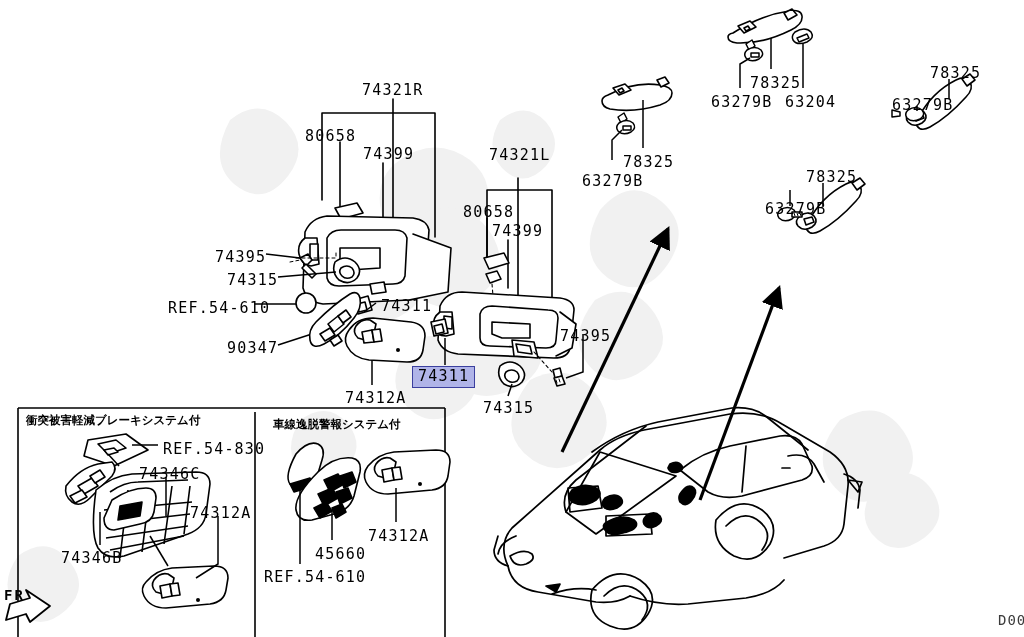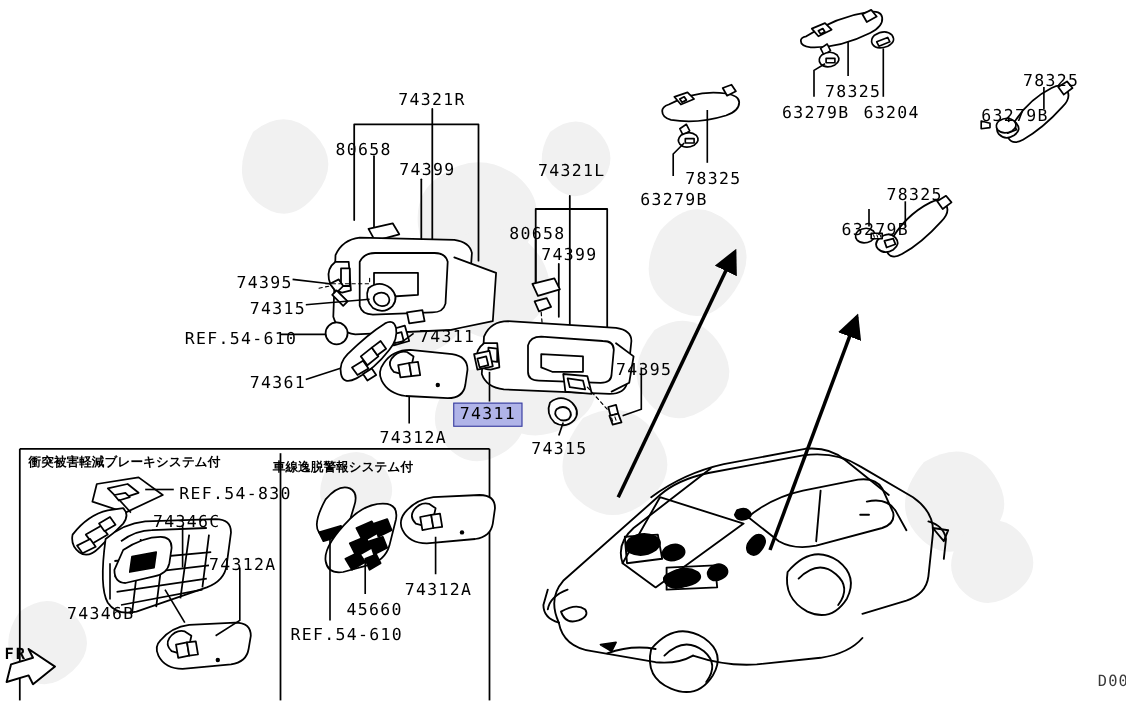--- a/index.html
+++ b/index.html
@@ -391,21 +391,21 @@
 
   </svg>
 
   <div>
     <span class="lbl" style="left:362px;top:83px;">74321R</span>
     <span class="lbl" style="left:305px;top:129px;">80658</span>
     <span class="lbl" style="left:363px;top:147px;">74399</span>
     <span class="lbl" style="left:215px;top:250px;">74395</span>
     <span class="lbl" style="left:227px;top:273px;">74315</span>
     <span class="lbl" style="left:168px;top:301px;">REF.54-610</span>
-    <span class="lbl" style="left:227px;top:341px;">74361</span>
+    <span class="lbl" style="left:227px;top:341px;">90347</span>
     <span class="lbl" style="left:381px;top:299px;">74311</span>
     <span class="lbl" style="left:345px;top:391px;">74312A</span>
 
     <span class="lbl" style="left:489px;top:148px;">74321L</span>
     <span class="lbl" style="left:463px;top:205px;">80658</span>
     <span class="lbl" style="left:492px;top:224px;">74399</span>
     <span class="lbl" style="left:560px;top:329px;">74395</span>
     <span class="lbl" style="left:483px;top:401px;">74315</span>
 
     <span class="lbl" style="left:623px;top:155px;">78325</span>
@@ -423,19 +423,19 @@
     <span class="lbl" style="left:190px;top:506px;">74312A</span>
     <span class="lbl" style="left:61px;top:551px;">74346B</span>
     <span class="lbl" style="left:315px;top:547px;">45660</span>
     <span class="lbl" style="left:368px;top:529px;">74312A</span>
     <span class="lbl" style="left:264px;top:570px;">REF.54-610</span>
   </div>
 
   <span class="hl" style="left:412px;top:366px;">74311</span>
 
   <span class="lbl jp" style="left:26px;top:415px;">衝突被害軽減ブレーキシステム付</span>
-  <span class="lbl jp" style="left:248px;top:419px;text-align:right;">車線逸脱警報システム付</span>
+  <span class="lbl jp" style="left:273px;top:419px;text-align:right;">車線逸脱警報システム付</span>
 
   <span class="lbl fr" style="left:4px;top:588px;text-align:center;">FR</span>
 
   <span class="lbl code" style="left:957px;top:613px;">D00255</span>
 
 </div>
 
 </body></html>

